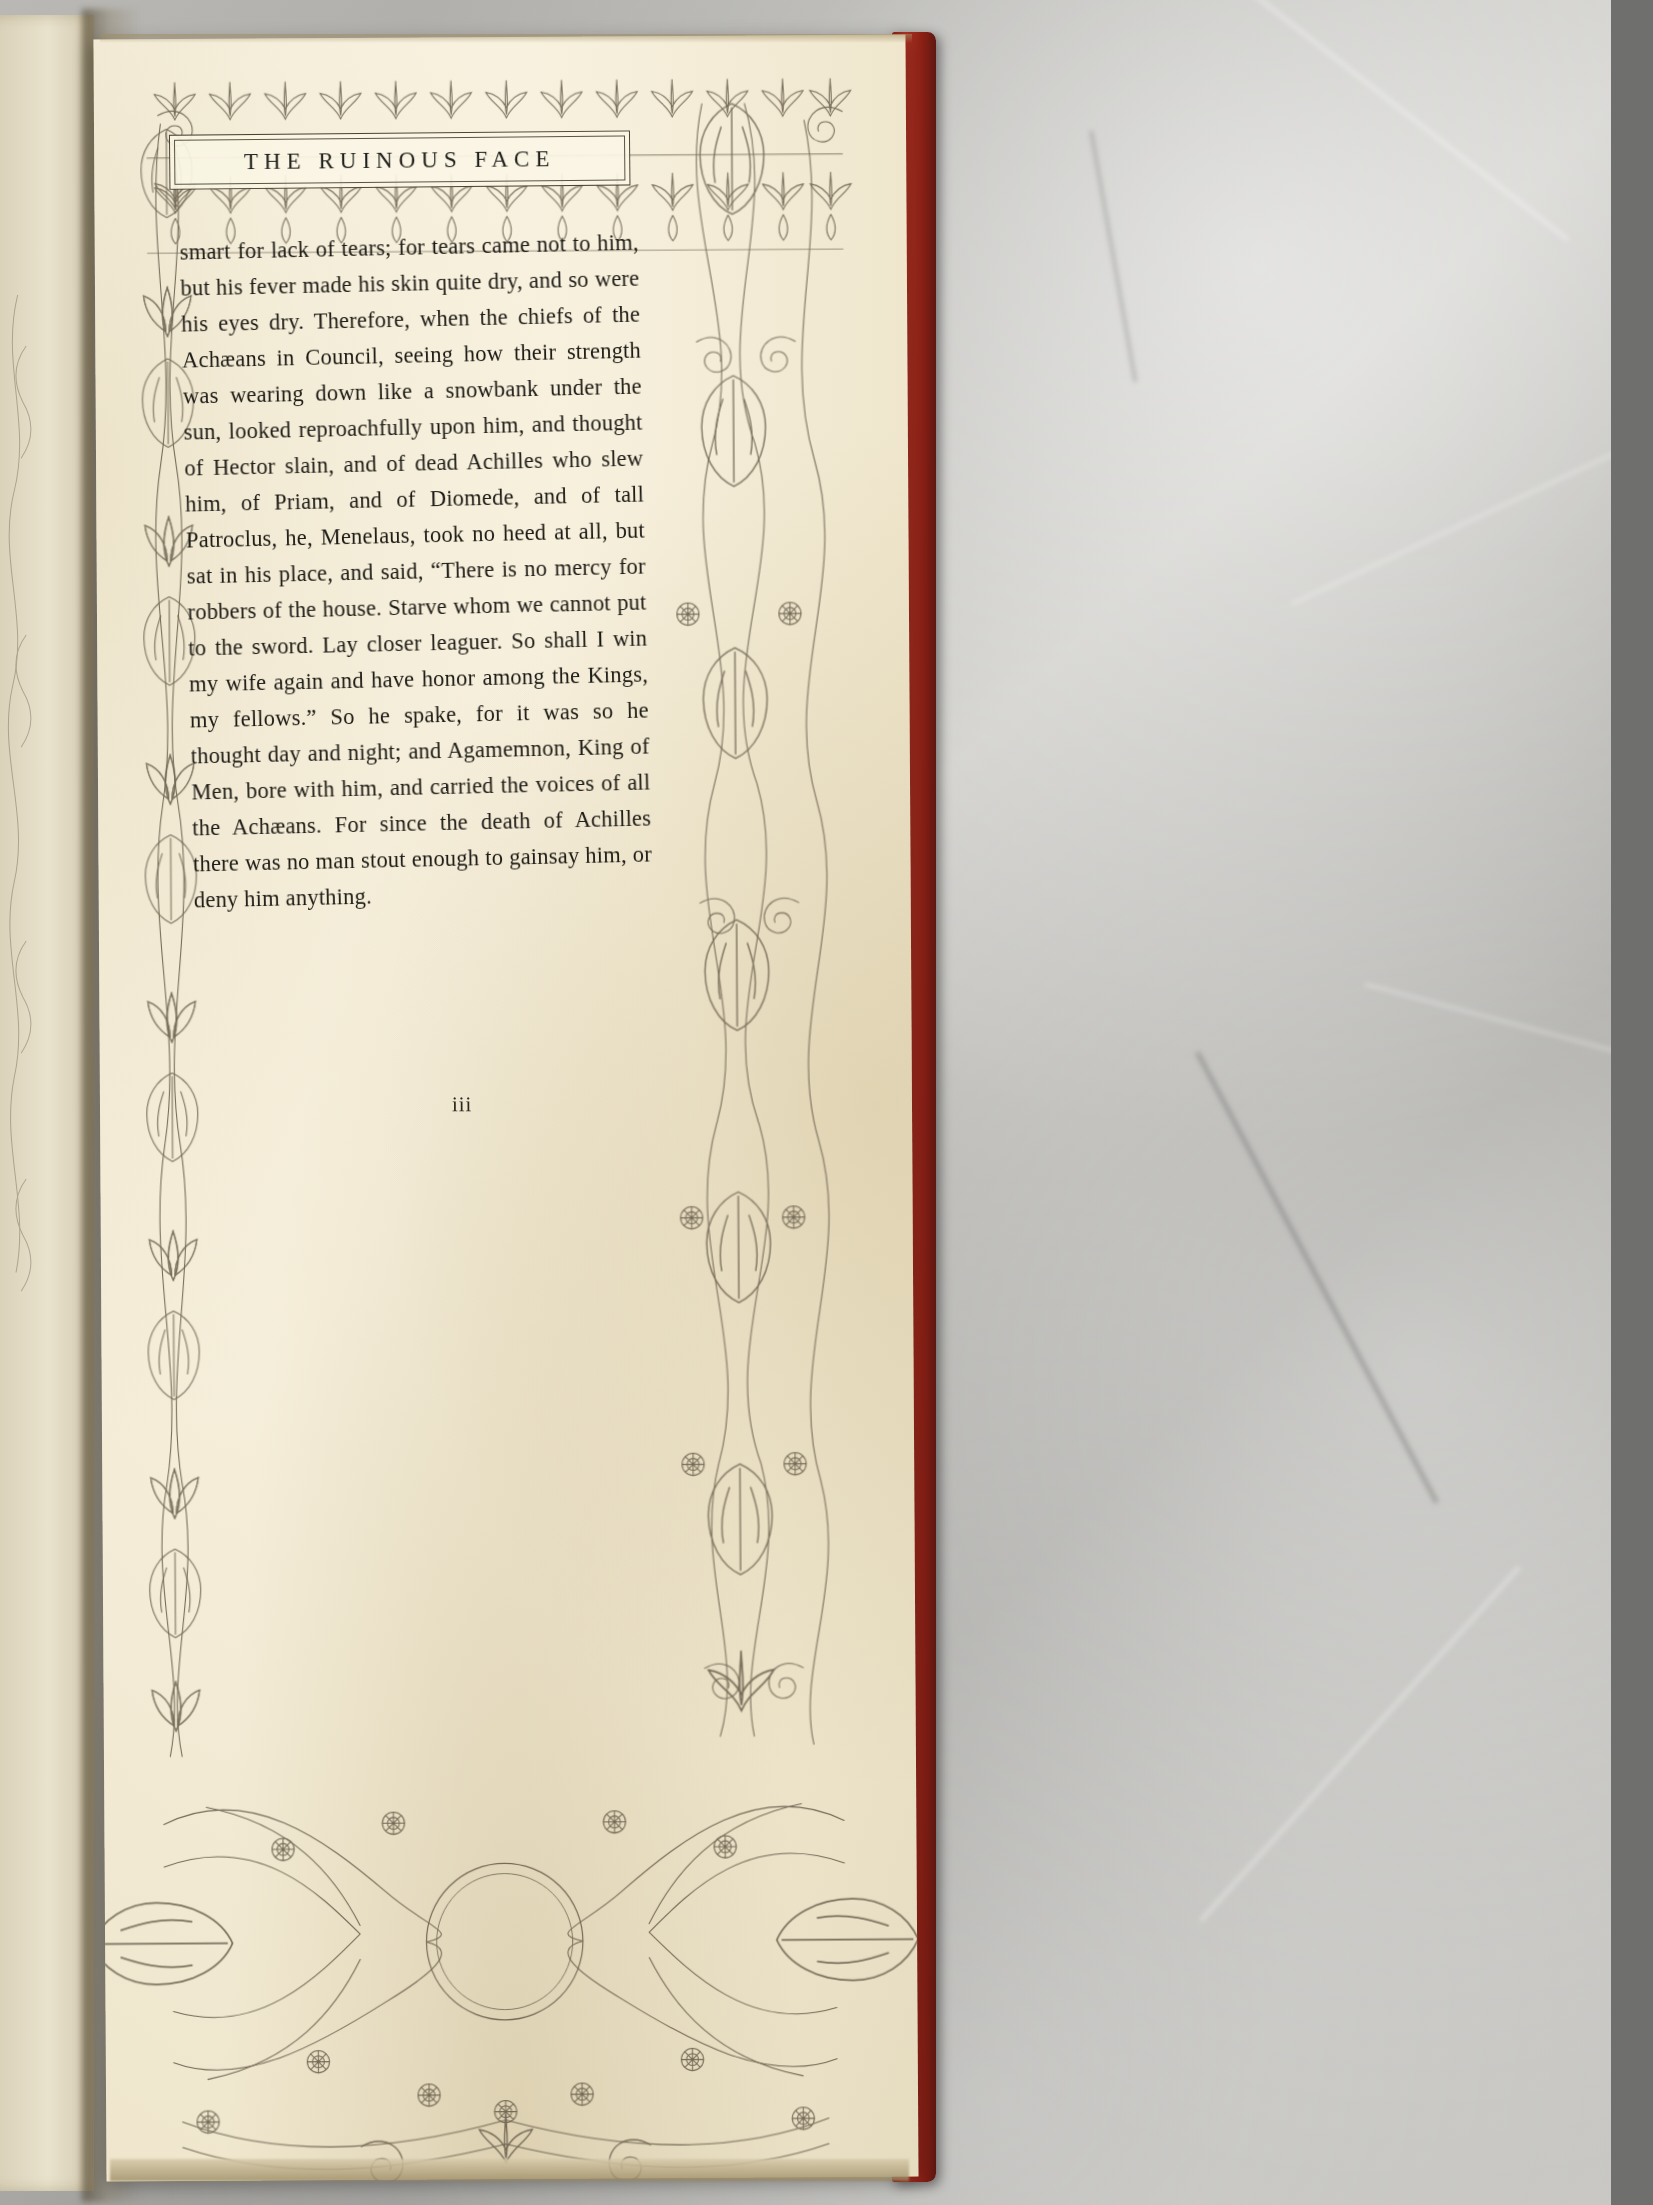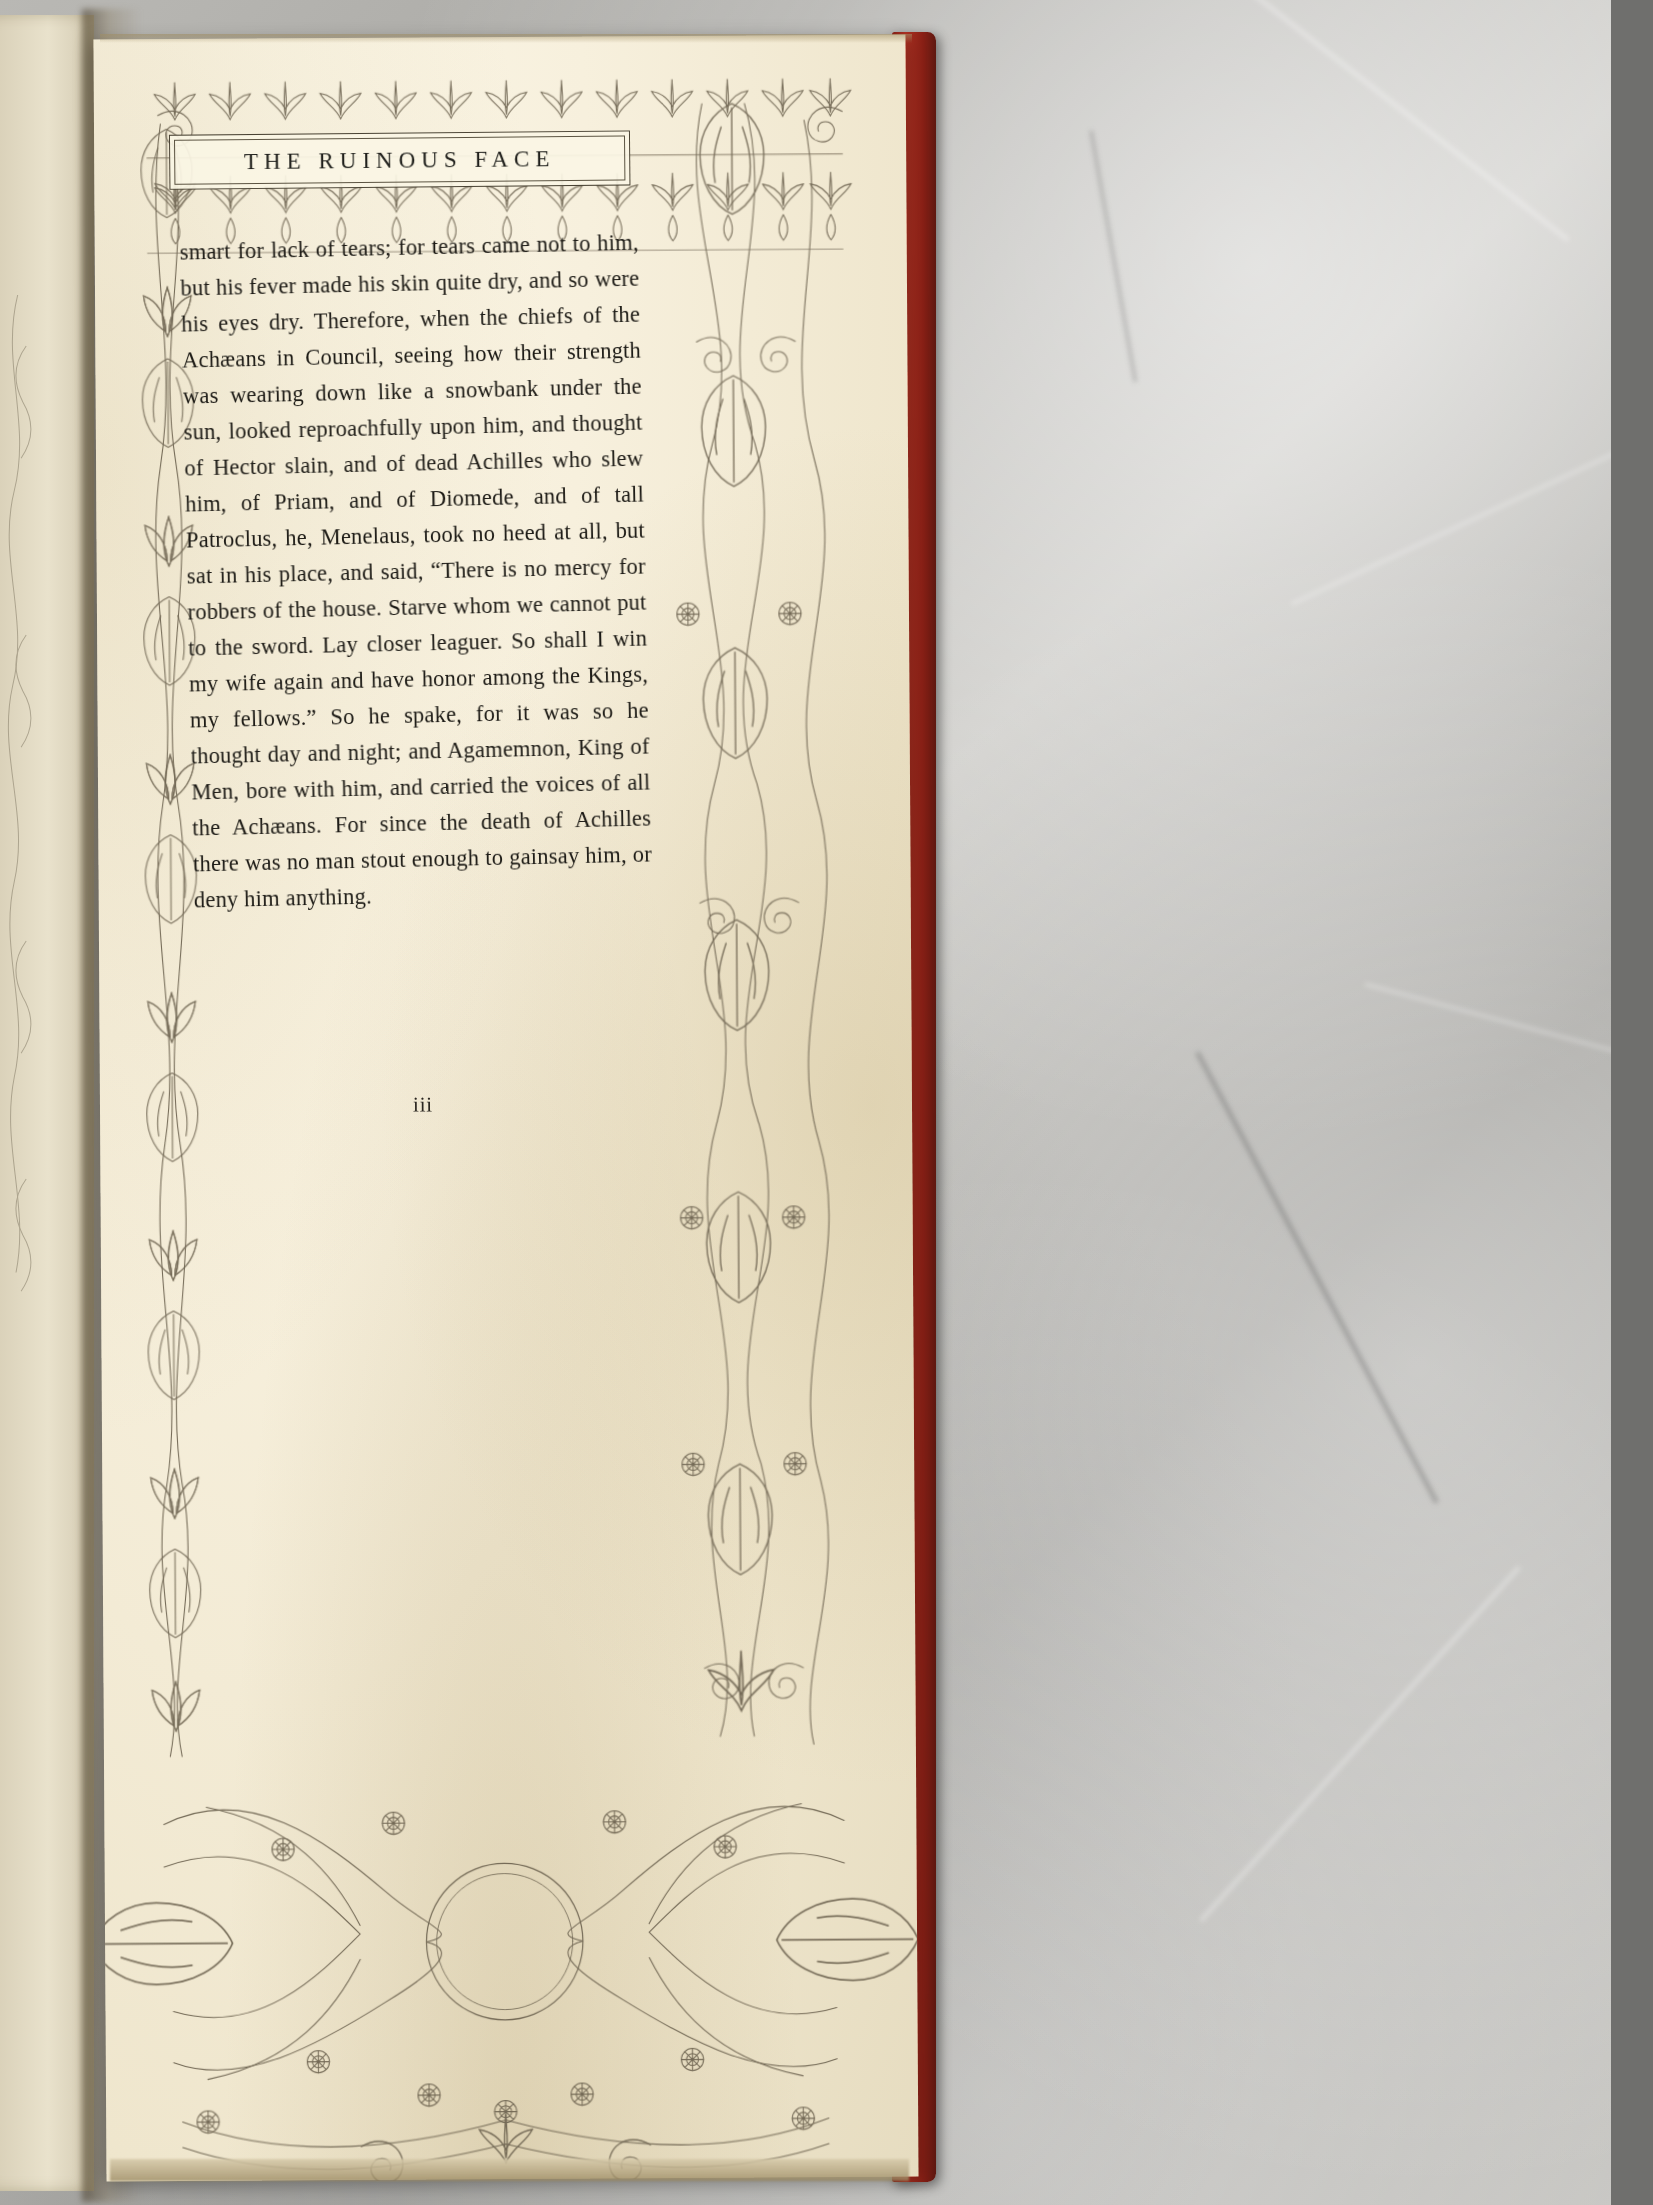--- a/index.html
+++ b/index.html
@@ -156,21 +156,21 @@
     text-justify: inter-word;
     letter-spacing: 0.2px;
   }
 
   
   .folio {
     position: absolute;
     left: 313px;
     top: 1055px;
     width: 59px;
-    text-align: left;
+    text-align: right;
     font-family: "Liberation Serif", serif;
     font-size: 21px;
     color: #2a2620;
     letter-spacing: 0.8px;
   }
 
   
   .page-edge-top {
     position: absolute;
     left: 100px; top: 34px;

